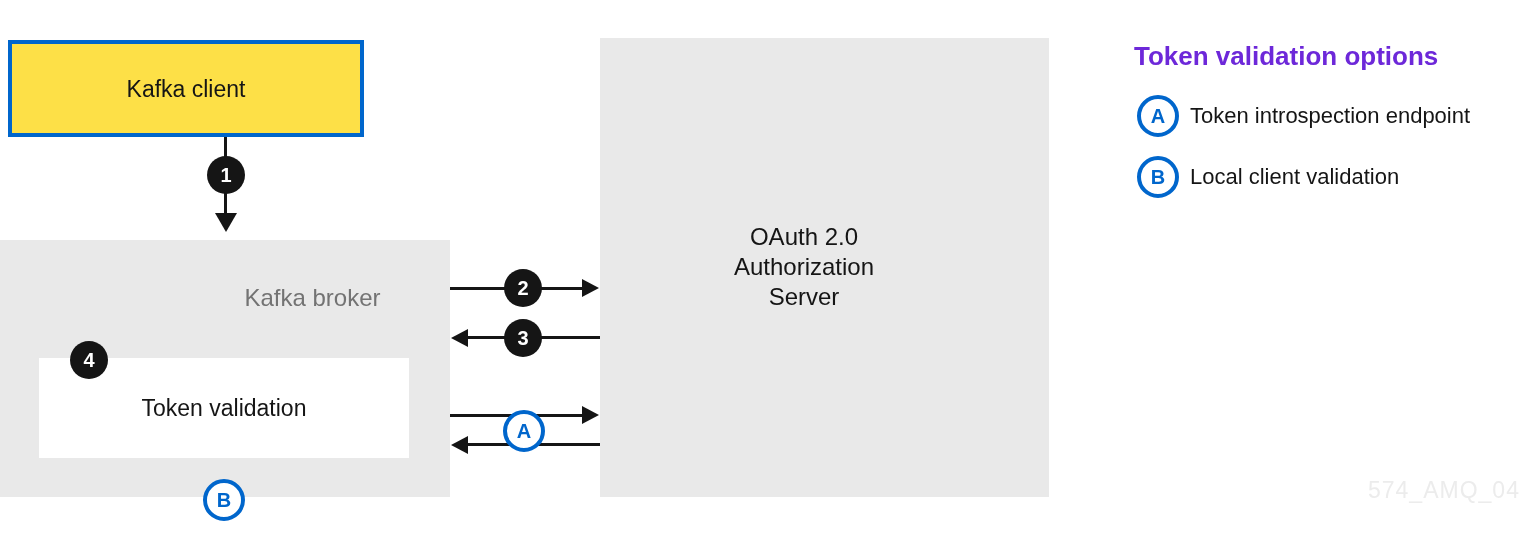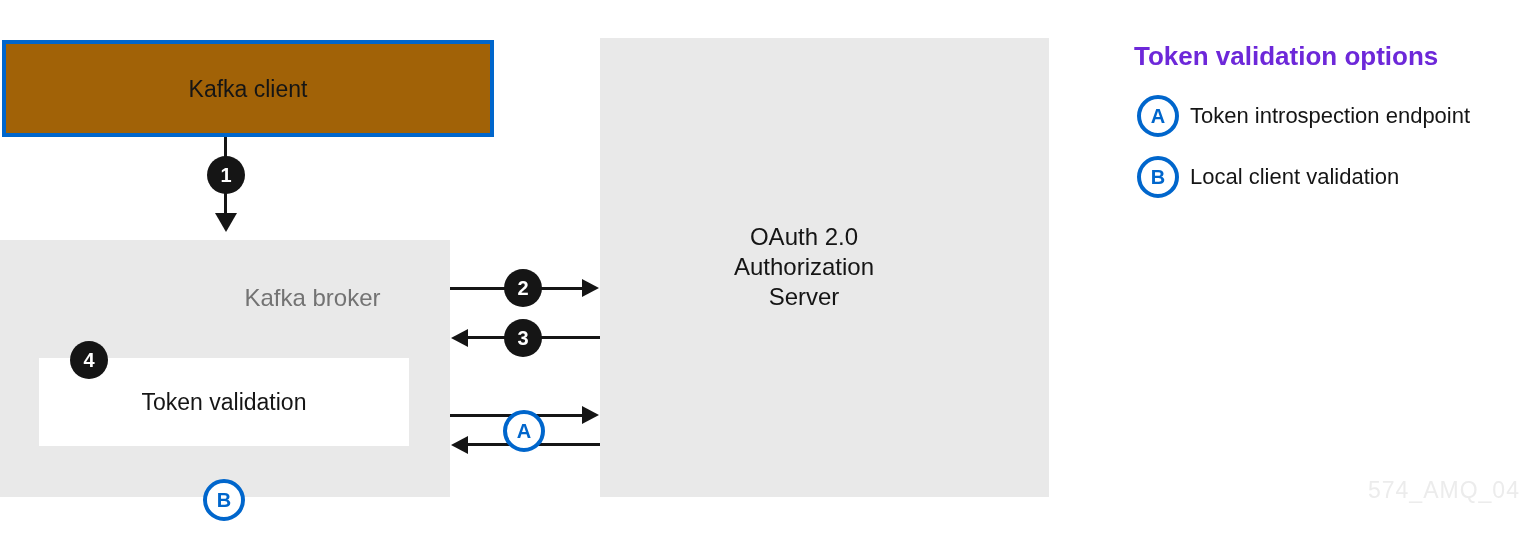--- a/index.html
+++ b/index.html
@@ -1,23 +1,23 @@
 <!DOCTYPE html>
 <html><head>
 <meta charset="utf-8">
 <style>
   html,body{margin:0;padding:0;background:#ffffff;}
   .canvas{
     position:relative;width:1520px;height:550px;background:#ffffff;
     font-family:"Liberation Sans",sans-serif;color:#151515;overflow:hidden;
   }
   .box{position:absolute;box-sizing:border-box;display:flex;align-items:center;justify-content:center;}
-  .node-kafka-client{left:2px;top:40px;width:492px;height:97px;background:#a16207;border:4px solid #0066cc;}
+  .node-kafka-client{left:8px;top:40px;width:356px;height:97px;background:#fde047;border:4px solid #0066cc;}
   .node-kafka-broker{left:0;top:240px;width:450px;height:257px;background:#e9e9e9;}
-  .node-token-validation{left:39px;top:358px;width:370px;height:88px;background:#ffffff;}
+  .node-token-validation{left:39px;top:358px;width:370px;height:100px;background:#ffffff;}
   .node-oauth{left:600px;top:38px;width:449px;height:459px;background:#e9e9e9;}
   .node-label{font-size:23px;line-height:28px;color:#151515;text-align:center;}
   .broker-label{position:absolute;left:0;top:284px;width:529px;text-align:center;font-size:24px;color:#737373;padding-left:48px;}
   .oauth-label{position:absolute;left:600px;top:222px;width:408px;text-align:center;font-size:24px;line-height:30px;color:#151515;white-space:pre-line;}
   
   .hline{position:absolute;height:3px;background:#151515;}
   .vline{position:absolute;width:3px;background:#151515;}
   .head{position:absolute;width:0;height:0;}
   .head-right{border-top:9px solid transparent;border-bottom:9px solid transparent;border-left:17px solid #151515;}
   .head-left{border-top:9px solid transparent;border-bottom:9px solid transparent;border-right:17px solid #151515;}

